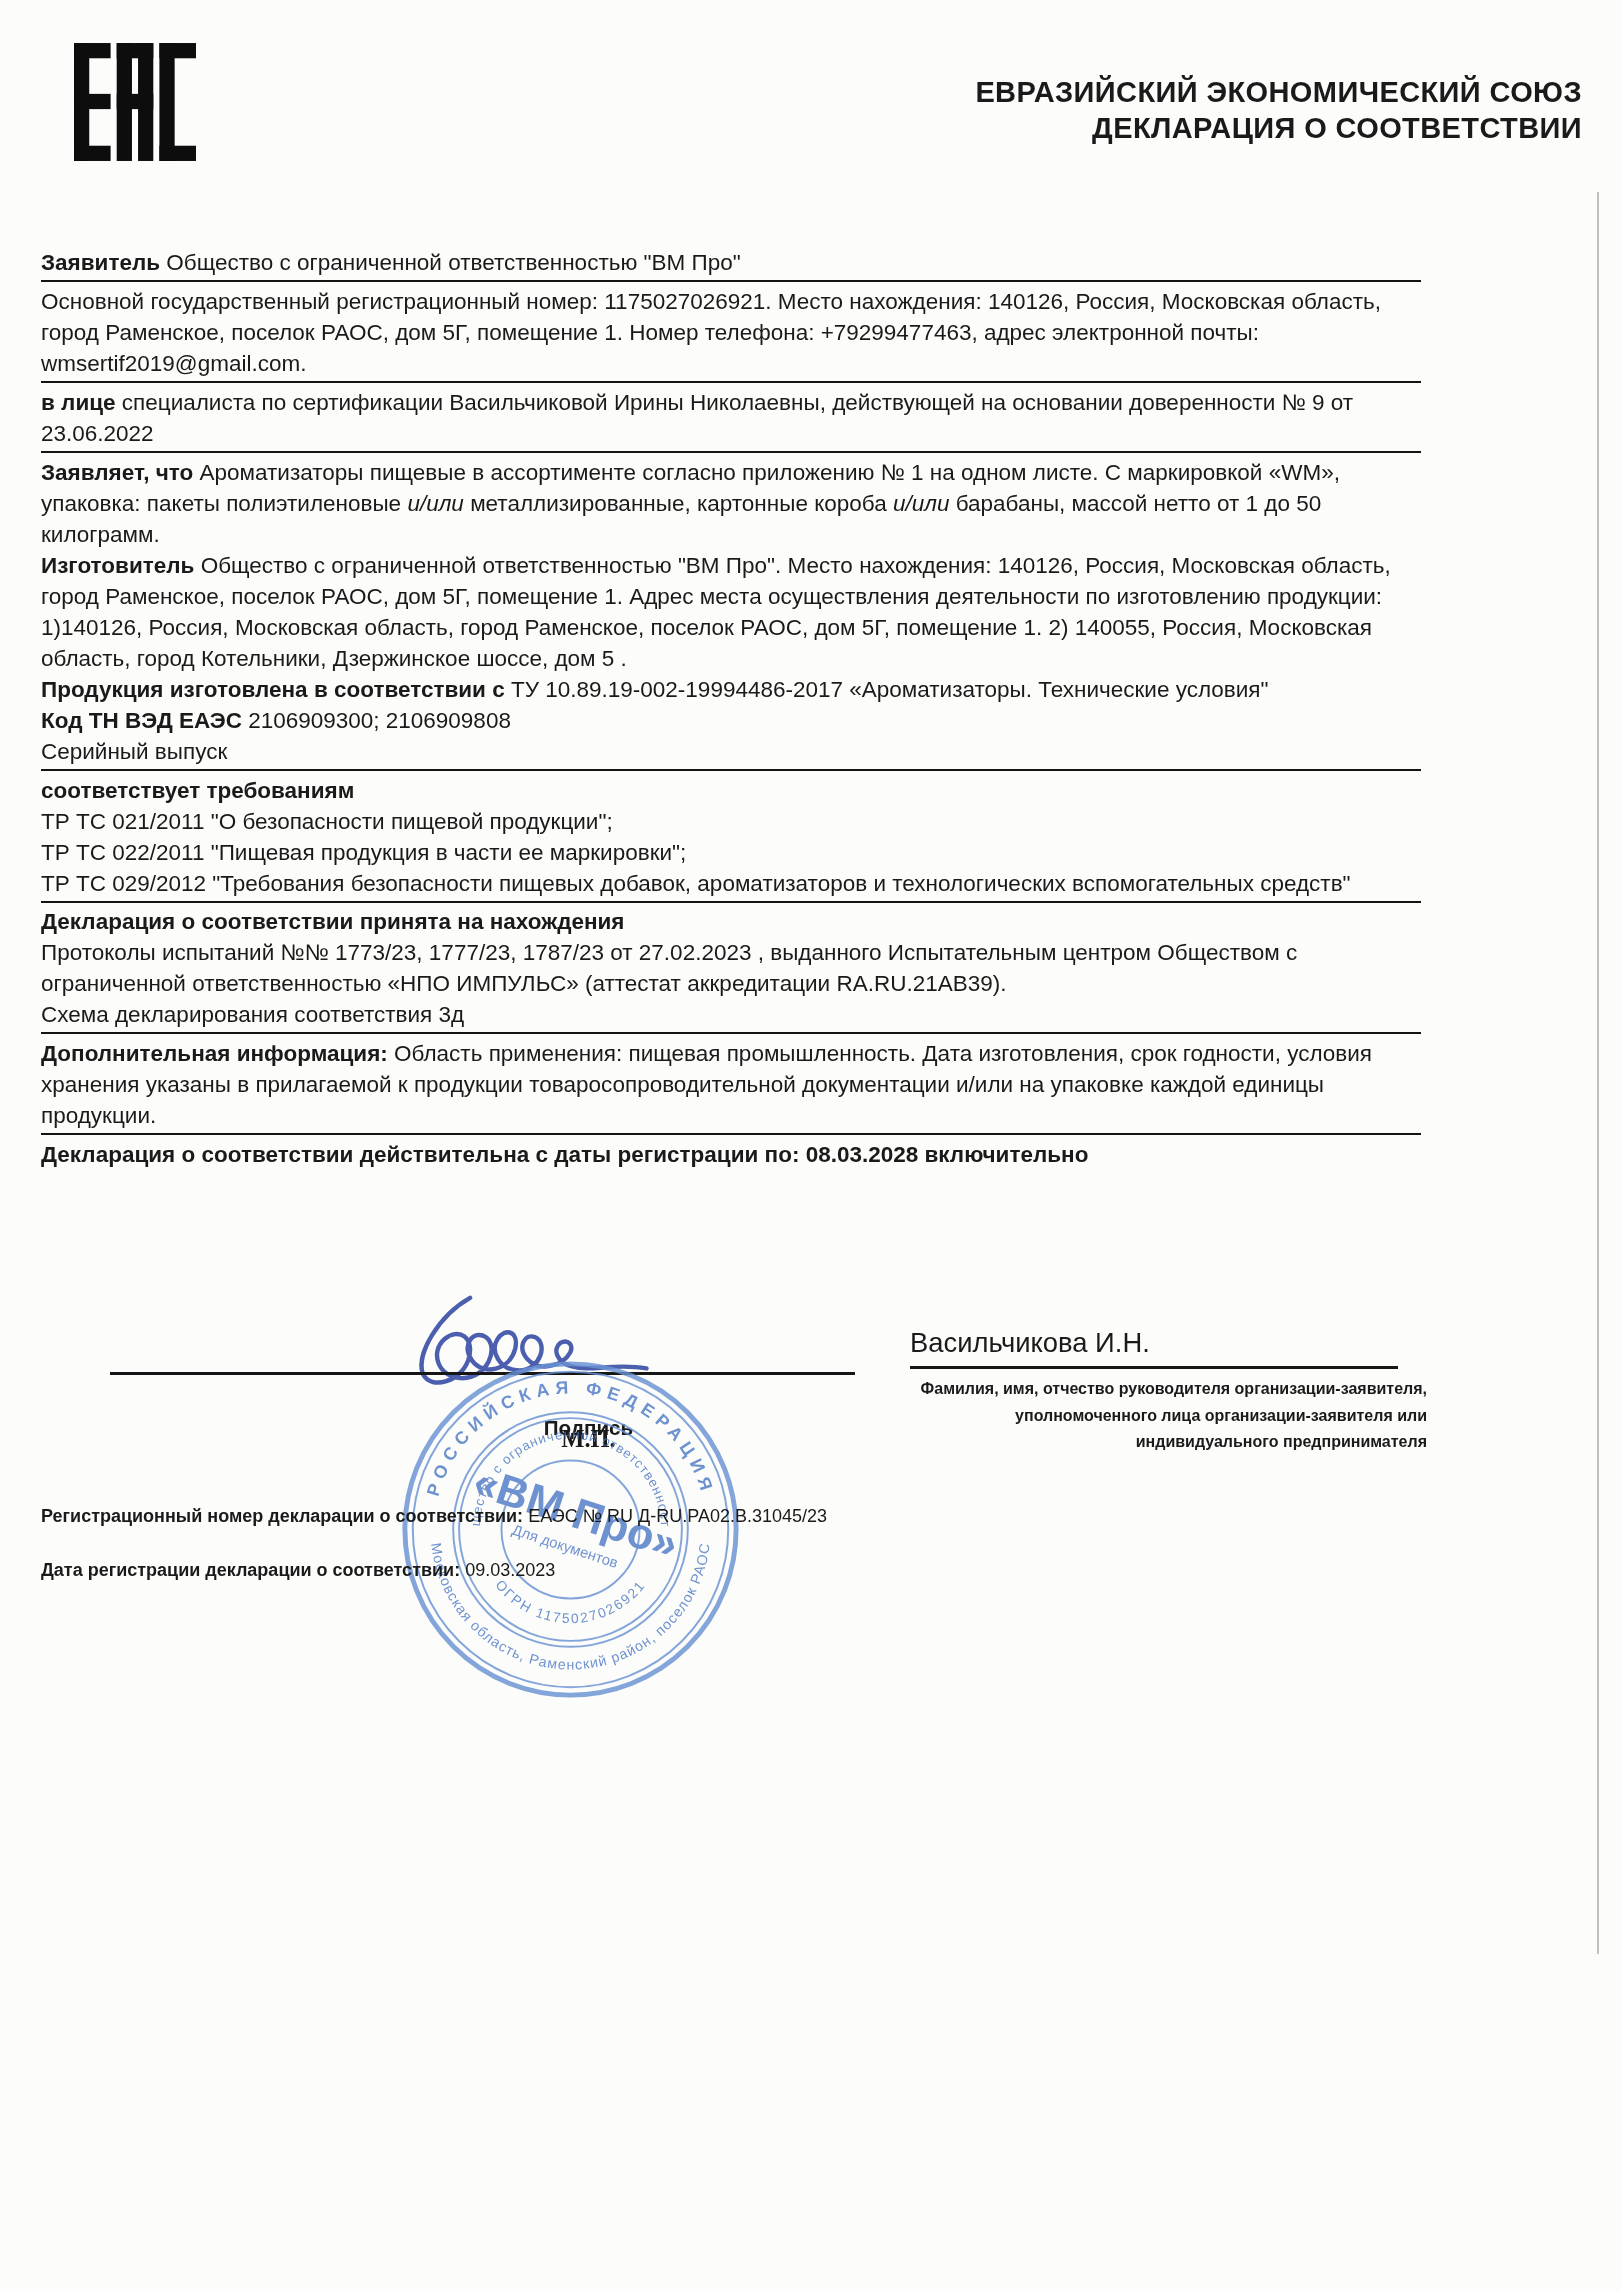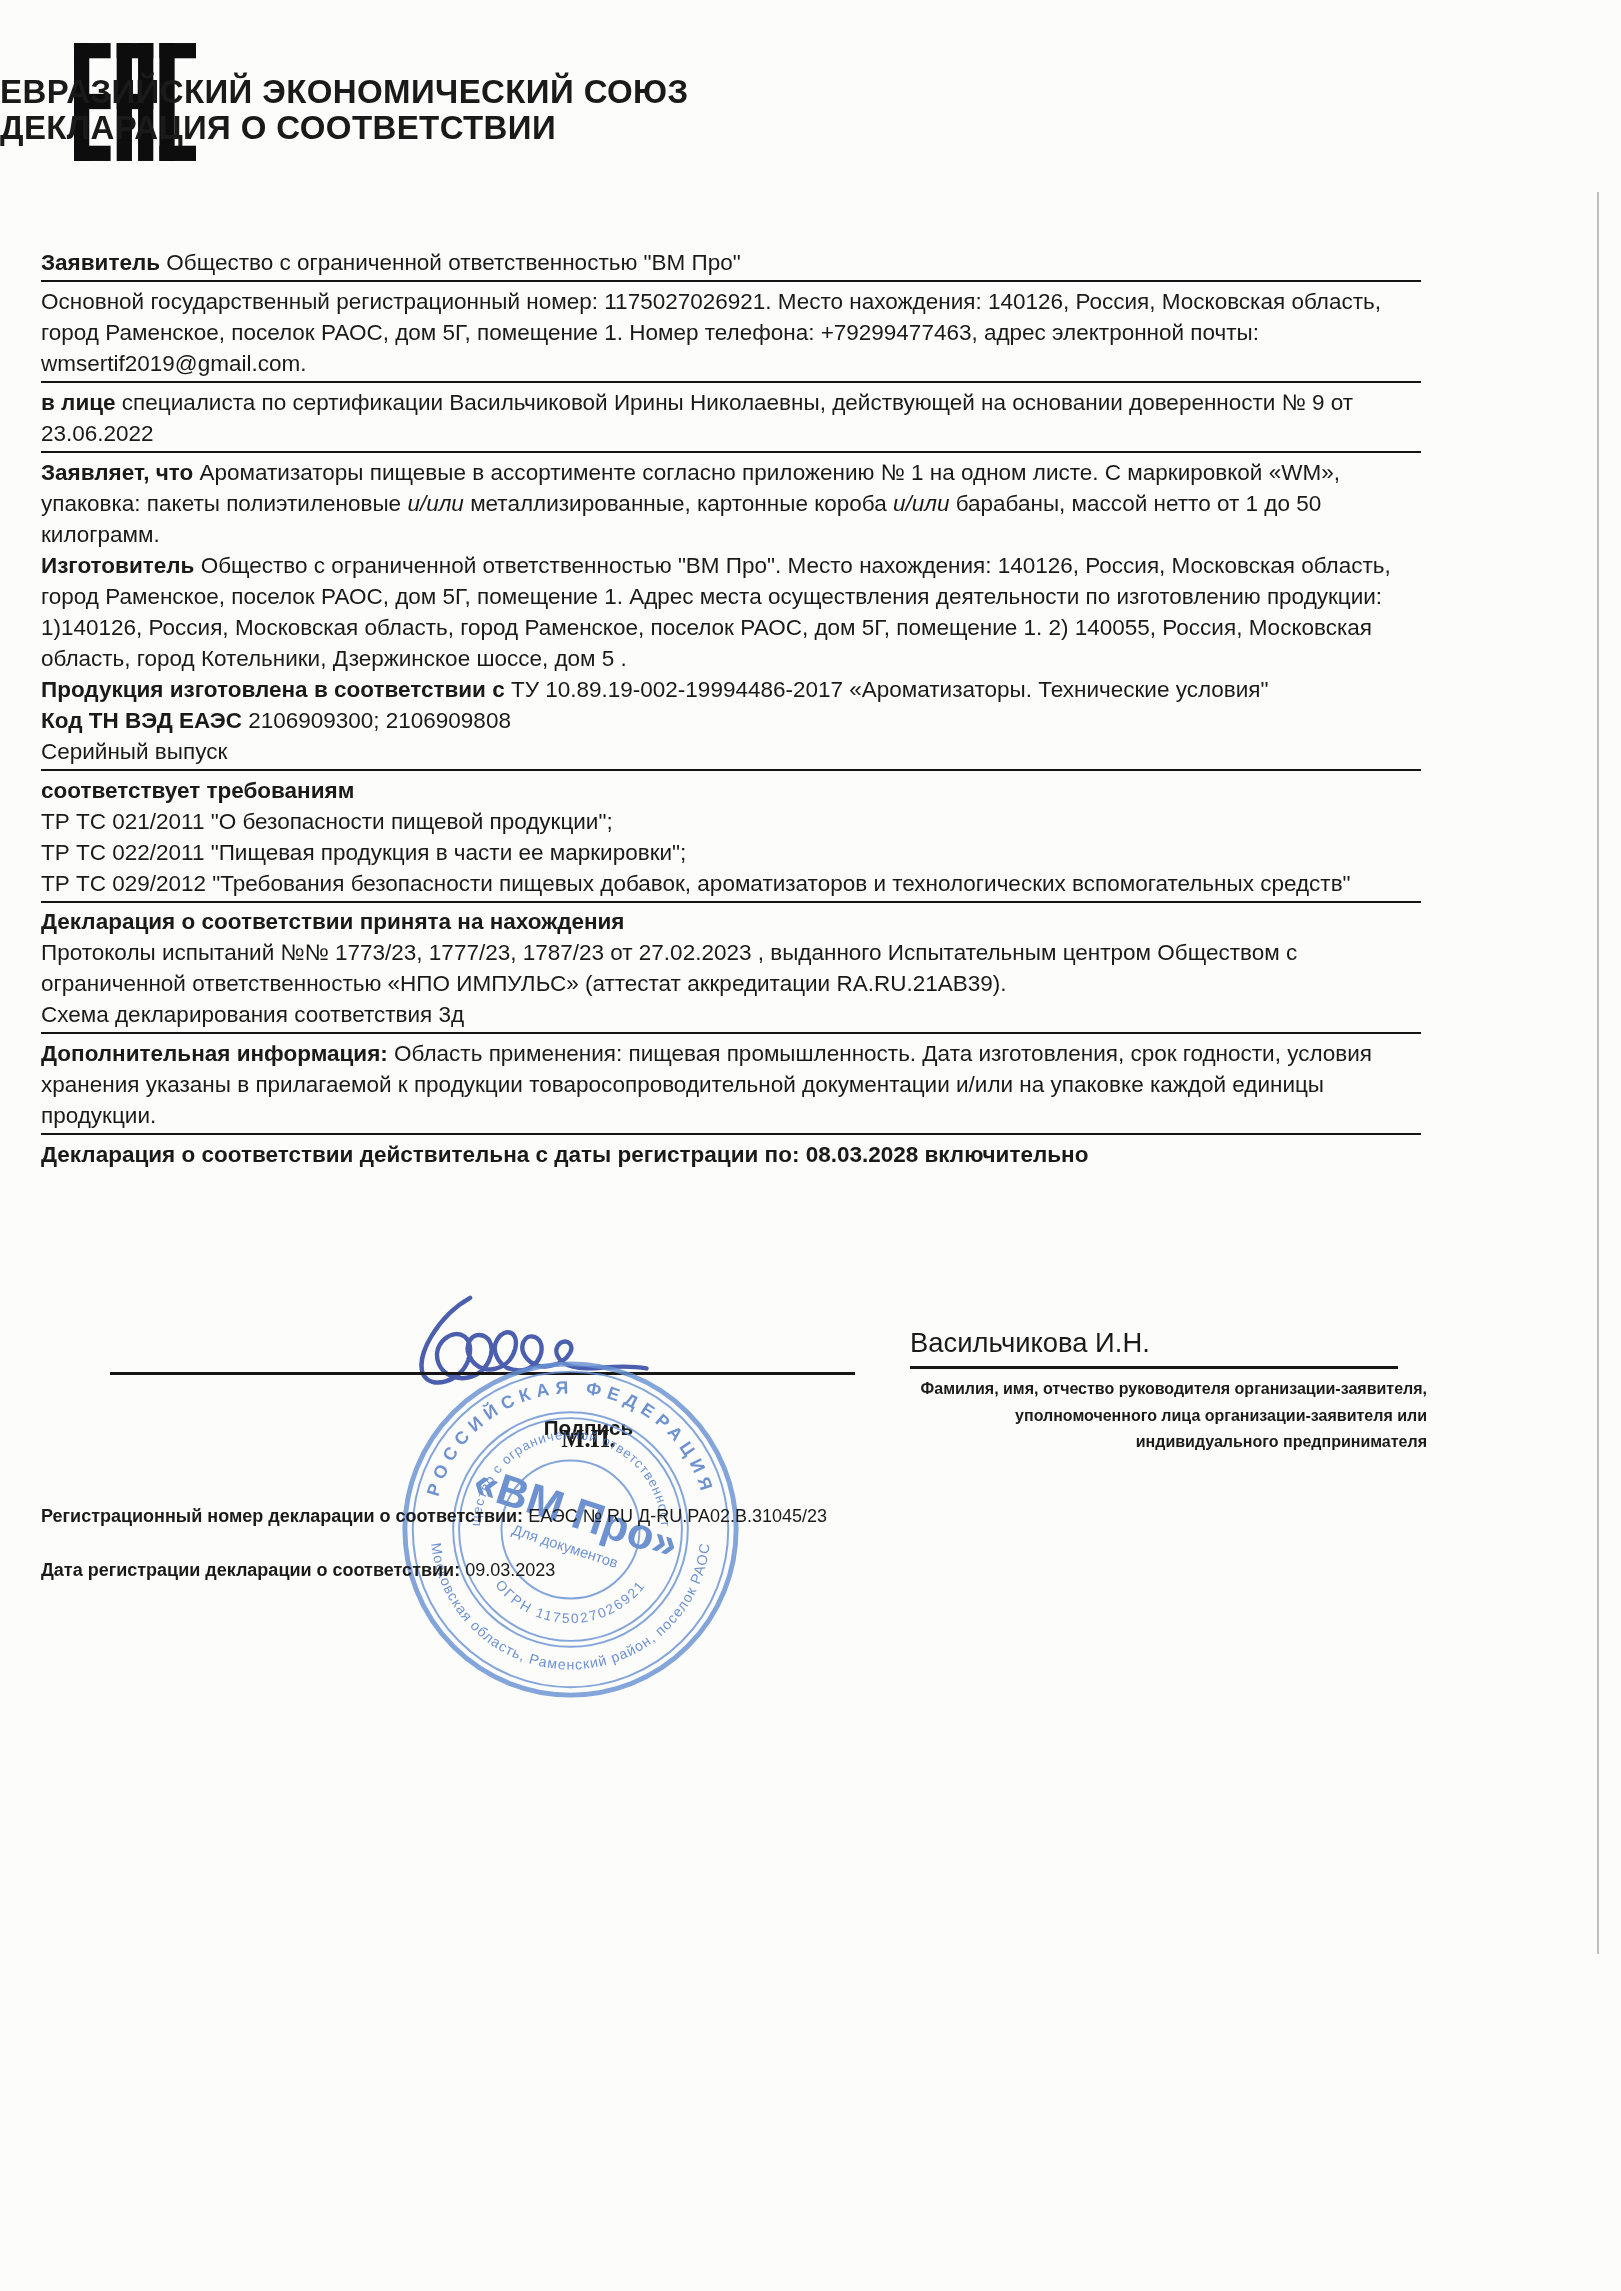--- a/index.html
+++ b/index.html
@@ -4,22 +4,22 @@
 <style>
   html,body{margin:0;padding:0;background:#e8e8e8;}
   .page{
     position:relative;width:1621px;height:2292px;margin:0 auto;
     background:#fcfcfa;overflow:hidden;
     font-family:"Liberation Sans",sans-serif;color:#1a1a1a;
   }
   
   .eac-logo{position:absolute;left:74px;top:43px;}
   
-  .doc-title{position:absolute;left:0;right:39px;top:74px;text-align:left;
-    font-size:33px;line-height:36px;font-weight:bold;letter-spacing:0.4px;}
+  .doc-title{position:absolute;left:0;right:39px;top:74px;text-align:right;
+    font-size:29px;line-height:36px;font-weight:bold;letter-spacing:0.4px;}
   
   .doc-body{position:absolute;left:41px;top:247px;width:1380px;
     font-size:22.5px;line-height:31px;}
   .doc-body .block{margin:0;}
   .doc-body .b{font-weight:bold;}
   .doc-body .i{font-style:italic;}
   .rule{border:0;border-top:2.9px solid #141414;margin:2px 0 3.9px 0;height:0;}
   
   .sig-scribble{position:absolute;left:323px;top:1290px;}
   .sig-line-left{position:absolute;left:110px;top:1372px;width:745px;height:2.9px;background:#161616;}

